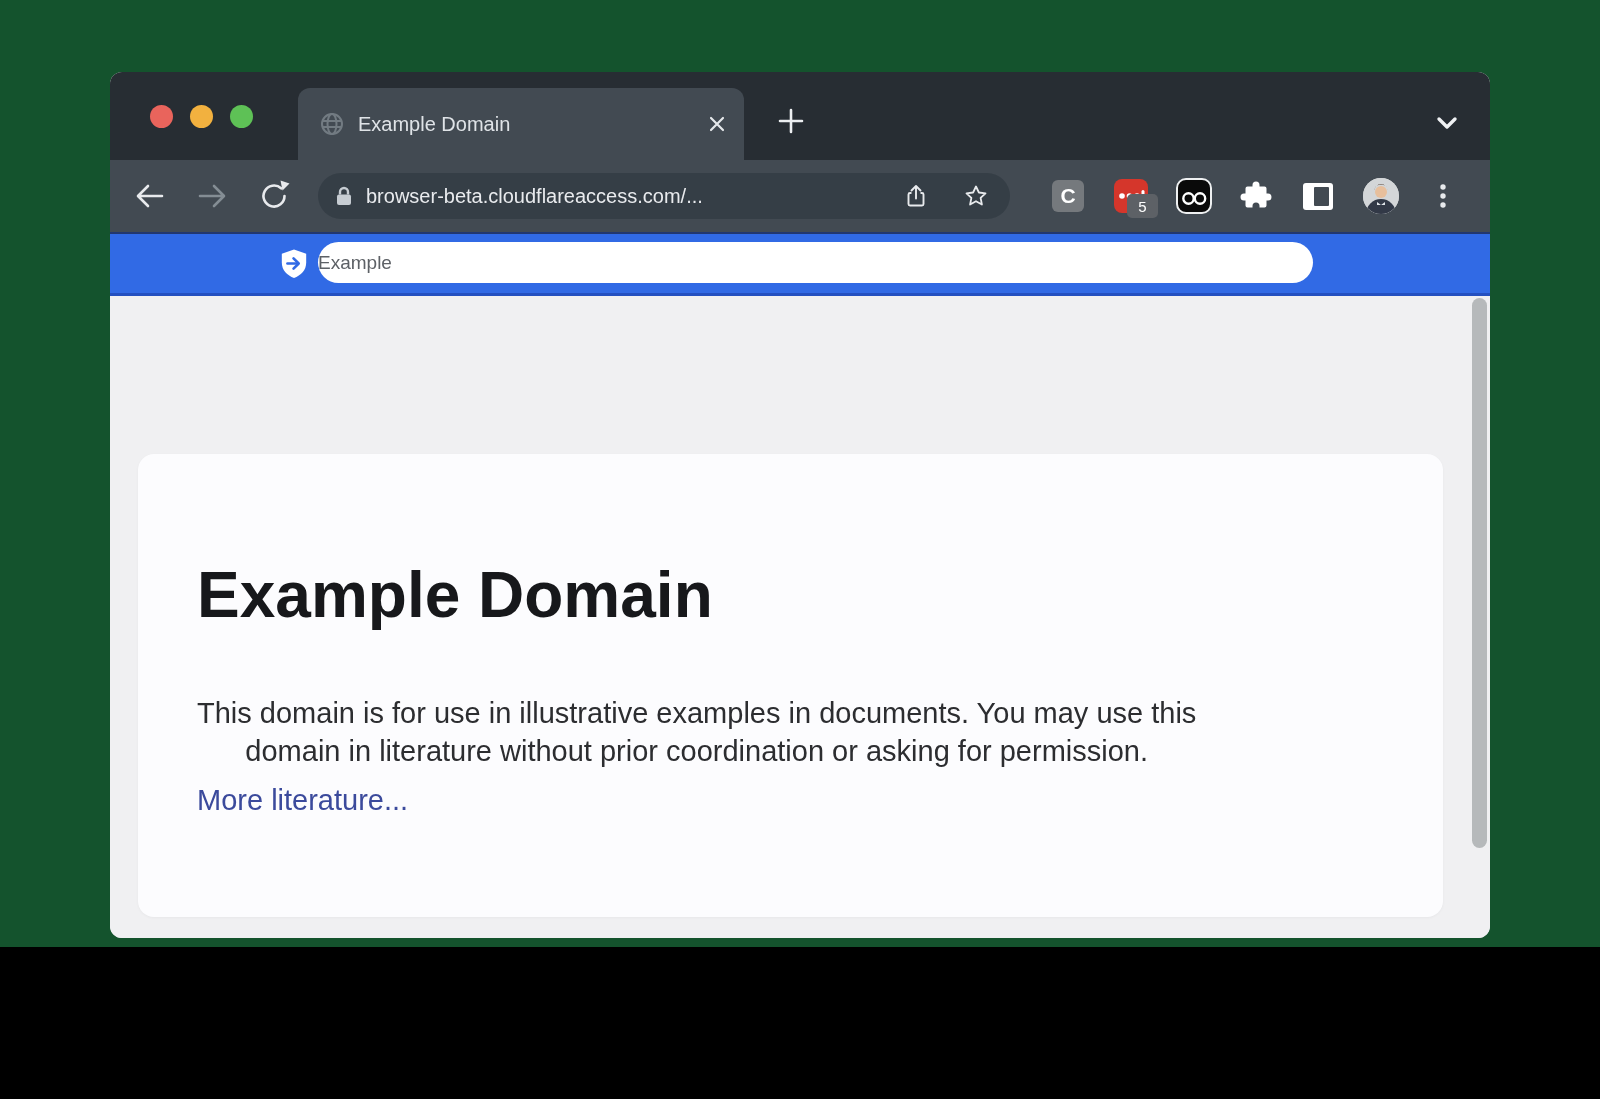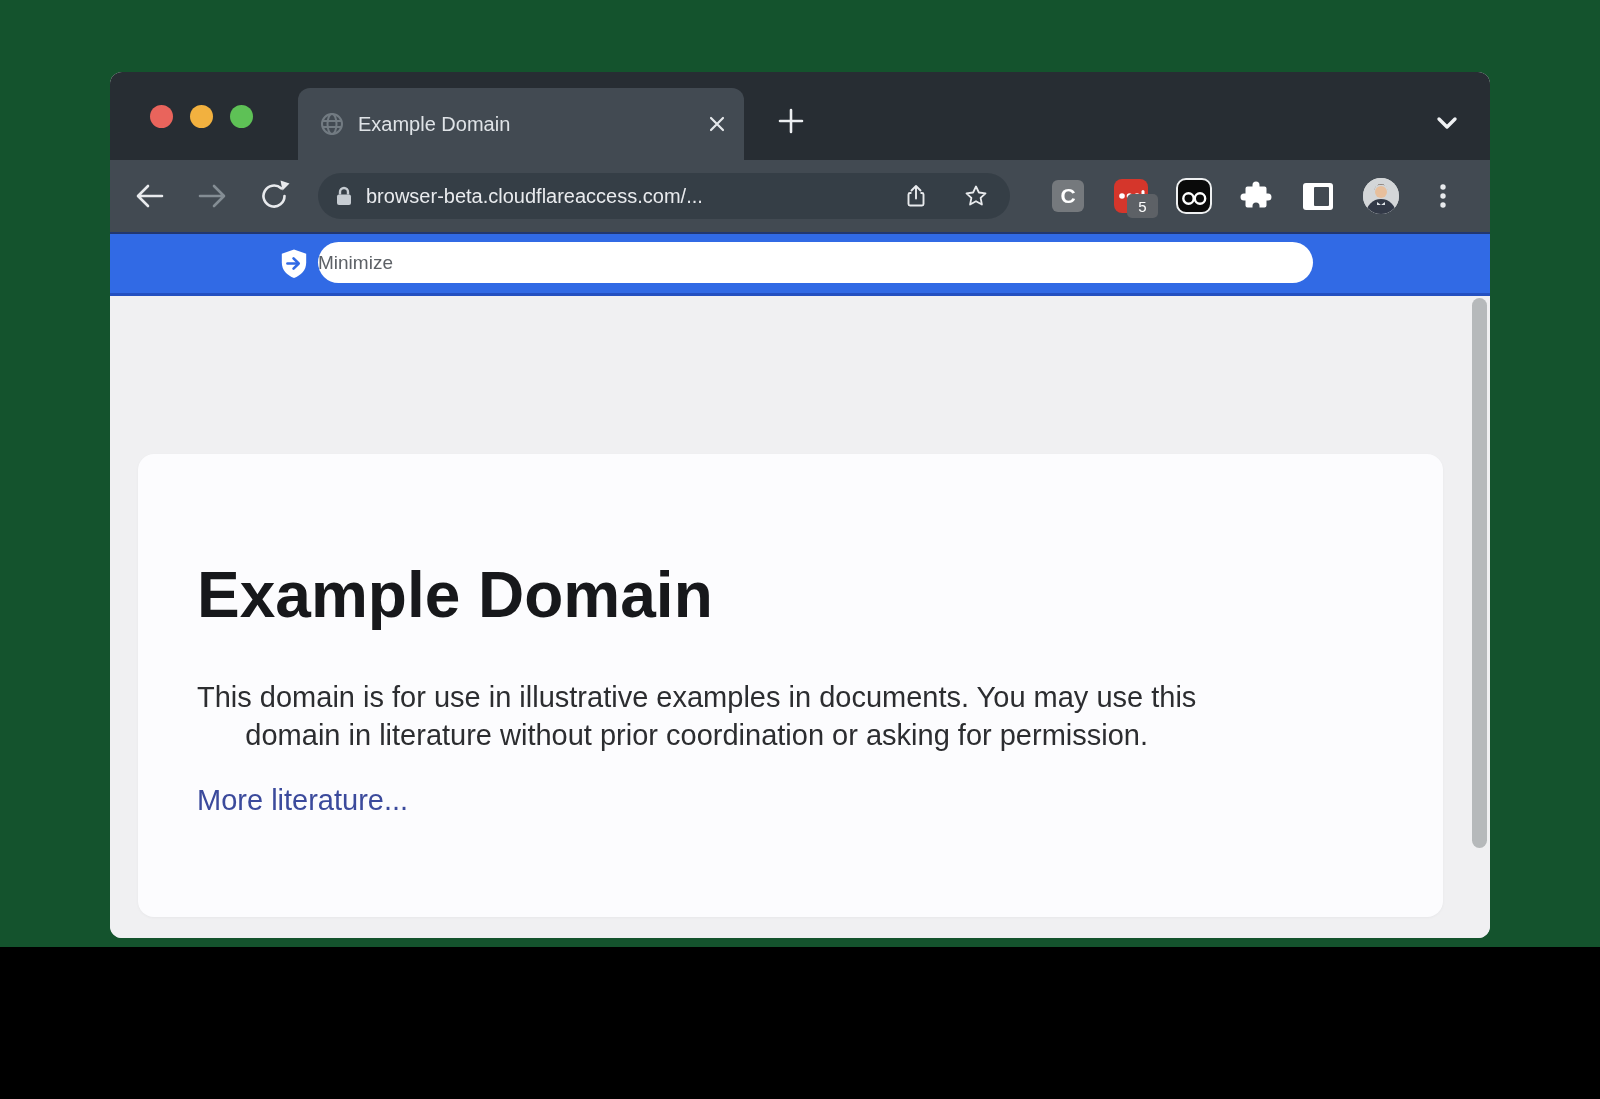--- a/index.html
+++ b/index.html
@@ -64,21 +64,21 @@
   .iso-url { margin-left:22px; flex:1 1 auto; color:#17191d; font-size:22px; white-space:nowrap; }
   .iso-minimize { margin-right:19px; color:#5d6166; font-size:19px; flex:0 0 auto; }
 
   
   .content { position:relative; height:642px; background:#f0f0f2; }
   .scroll-thumb { position:absolute; right:3px; top:2px; width:15px; height:550px;
                   background:#b6b9bb; border-radius:8px; }
   .card { position:absolute; left:28px; top:158px; width:1305px; height:463px;
           background:#fcfcfe; border-radius:16px; box-shadow:0 1px 3px rgba(0,0,0,.04); }
   .page-heading { position:absolute; left:59px; top:104px; font-size:64px; font-weight:bold; color:#17181b; }
-  .page-body { position:absolute; left:59px; top:224px; font-size:29px; line-height:38px; color:#2c2d30; }
+  .page-body { position:absolute; left:59px; top:240px; font-size:29px; line-height:38px; color:#2c2d30; }
   .page-link { position:absolute; left:59px; top:330px; font-size:29px; color:#3b4a9c; text-decoration:none; }
 </style>
 </head>
 <body>
 
 <div class="stage">
   <div class="window">
 
     <div class="tabstrip">
       <div class="traffic t-red"></div>
@@ -207,21 +207,21 @@
 
     <div class="bluebar">
       <div class="shield">
         <svg viewBox="0 0 32 34" width="30" height="32">
           <path d="M16 1.5l13 4.5v9.5c0 8.5-5.8 13.8-13 16.5C8.8 29.3 3 24 3 15.5V6z" fill="#fff"></path>
           <path d="M9 16.5h11" stroke="#316ae5" stroke-width="2.8" stroke-linecap="round"></path>
           <path d="M15.5 11l5.5 5.5-5.5 5.5" stroke="#316ae5" stroke-width="2.8" fill="none" stroke-linecap="round" stroke-linejoin="round"></path>
         </svg>
       </div>
       <div class="iso-pill">
-        <span class="iso-minimize">Minimize</span>
+        <span class="iso-minimize">Example</span>
       </div>
     </div>
 
     <div class="content">
       <div class="scroll-thumb"></div>
 
       <div class="card">
         <h1 class="page-heading">Example Domain</h1>
         <p class="page-body">
           <span style="display:block;">This domain is for use in illustrative examples in documents. You may use this</span>

